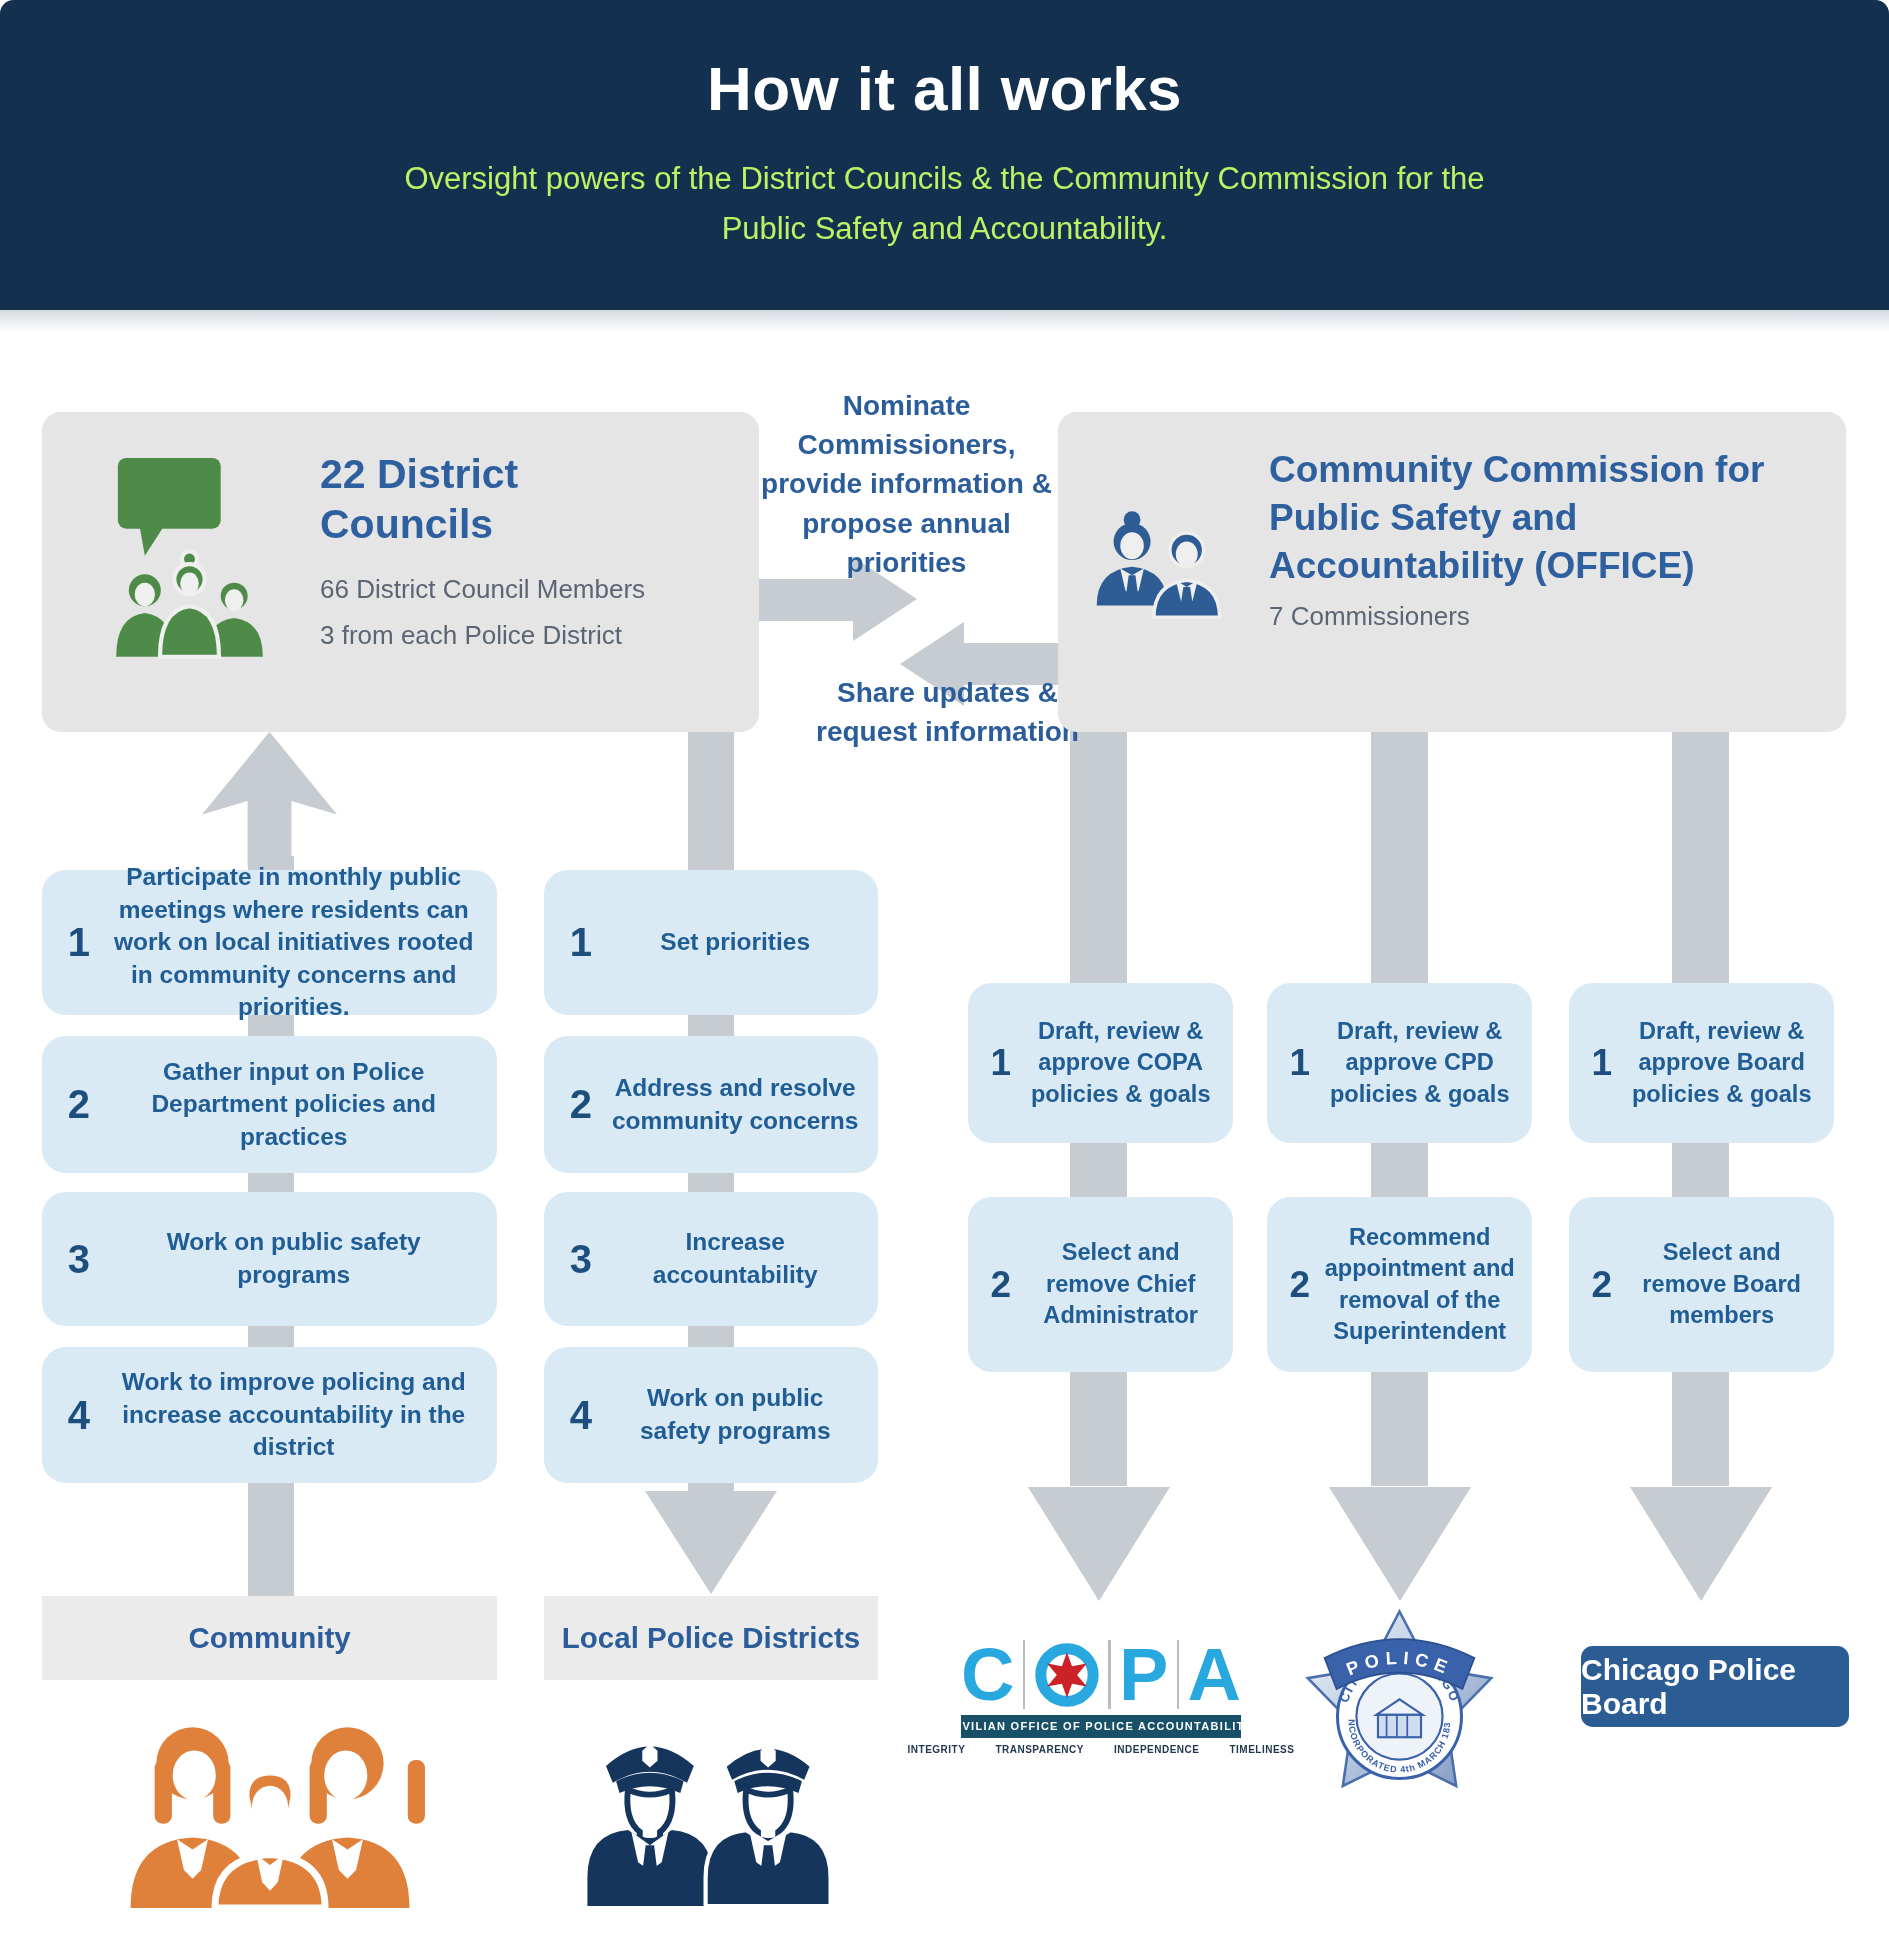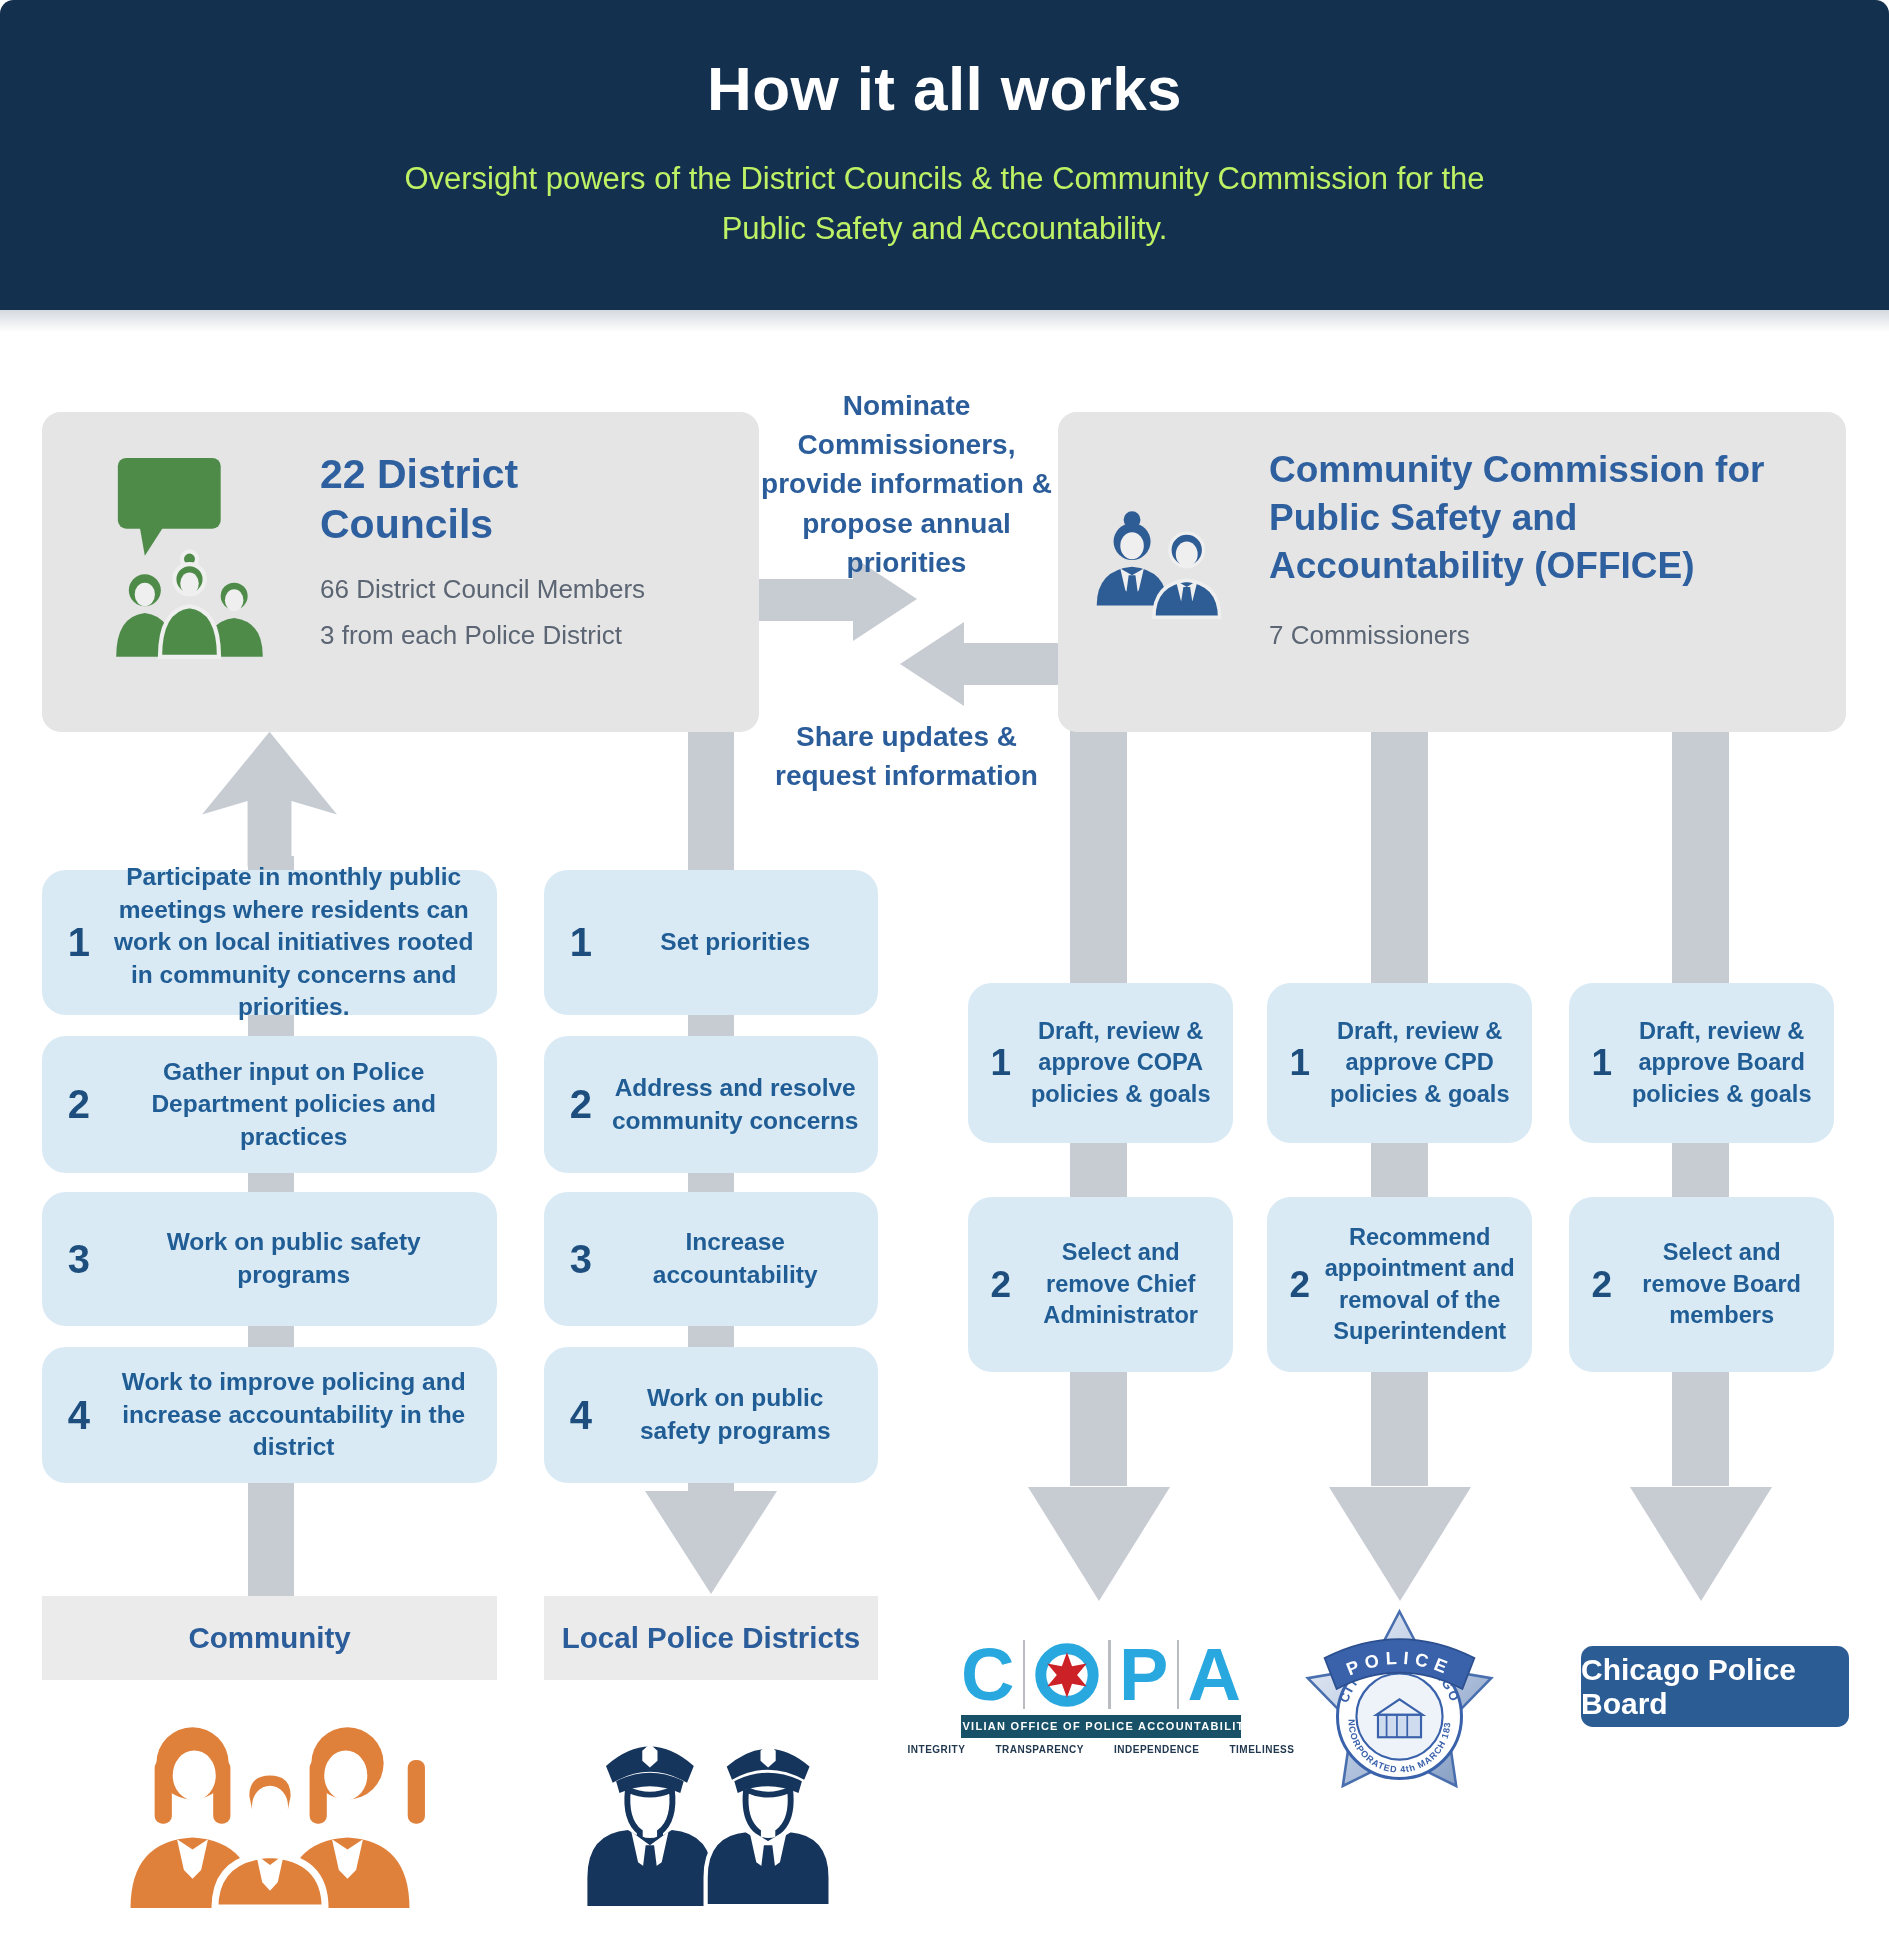--- a/index.html
+++ b/index.html
@@ -80,21 +80,21 @@
 
   <div class="shaft" style="left:1672px;top:730px;width:57px;height:756px;"></div>
   <div class="tri" style="left:1630px;top:1487px;border-left:71px solid transparent;border-right:71px solid transparent;border-top:114px solid #c7ccd3;"></div>
 
   <div class="shaft" style="left:759px;top:579px;width:94px;height:42px;"></div>
   <div class="tri" style="left:853px;top:557px;border-top:42px solid transparent;border-bottom:42px solid transparent;border-left:64px solid #c7ccd3;"></div>
   <div class="shaft" style="left:964px;top:643px;width:94px;height:42px;"></div>
   <div class="tri" style="left:900px;top:622px;border-top:42px solid transparent;border-bottom:42px solid transparent;border-right:64px solid #c7ccd3;"></div>
 
   <div class="midlabel" style="left:759px;top:386px;width:295px;">Nominate Commissioners, provide information &amp; propose annual priorities</div>
-  <div class="midlabel" style="left:763px;top:673px;width:287px;margin-top:44px;">Share updates &amp; request information</div>
+  <div class="midlabel" style="left:804px;top:673px;width:287px;">Share updates &amp; request information</div>
 
   <div class="orgbox" style="left:42px;top:412px;width:717px;height:320px;">
     <svg style="position:absolute;left:59px;top:39px;" width="177" height="211" viewBox="0 0 210 250">
       <g fill="#4e8b49">
         <rect x="20" y="8" width="122" height="84" rx="10"></rect>
         <polygon points="46,90 74,90 52,124"></polygon>
         <circle cx="52" cy="165" r="19"></circle>
         <path d="M18,244 Q18,196 52,192 Q86,196 86,244 Z"></path>
         <circle cx="158" cy="172" r="16"></circle>
         <path d="M124,244 Q124,202 158,198 Q192,202 192,244 Z"></path>
@@ -128,21 +128,21 @@
       <g fill="#2e5c94" stroke="#efefef" stroke-width="4">
         <circle cx="115" cy="52" r="20"></circle>
         <path d="M76,132 Q76,92 115,88 Q154,92 154,132 Z"></path>
       </g>
       <ellipse cx="115" cy="57" rx="13" ry="15" fill="#efefef"></ellipse>
       <polygon points="102,88 115,96 128,88 122,112 115,120 108,112" fill="#efefef"></polygon>
       <polygon points="111,96 119,96 122,116 115,126 108,116" fill="#2e5c94"></polygon>
     </svg>
     <div style="margin-left:211px;padding-top:34px;">
       <div class="orgtitle" style="font-size:37px;line-height:1.3;width:523px;">Community Commission for Public Safety and Accountability (OFFICE)</div>
-      <div class="orgsub" style="font-size:26px;margin-top:30px;">7 Commissioners</div>
+      <div class="orgsub" style="font-size:26px;margin-top:11px;">7 Commissioners</div>
     </div>
   </div>
 
   <div class="step" style="left:42px;top:870px;width:455px;height:145px;">
     <span class="num">1</span>
     <span class="txt">Participate in monthly public meetings where residents can work on local initiatives rooted in community concerns and priorities.</span>
   </div>
   <div class="step" style="left:42px;top:1036px;width:455px;height:137px;">
     <span class="num">2</span>
     <span class="txt">Gather input on Police Department policies and practices</span>

